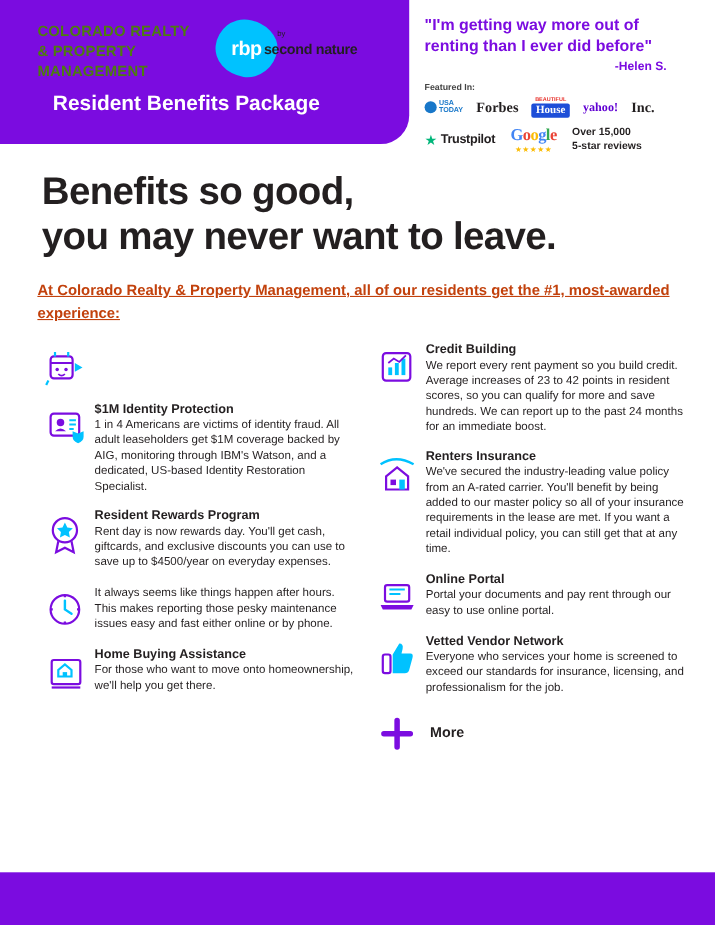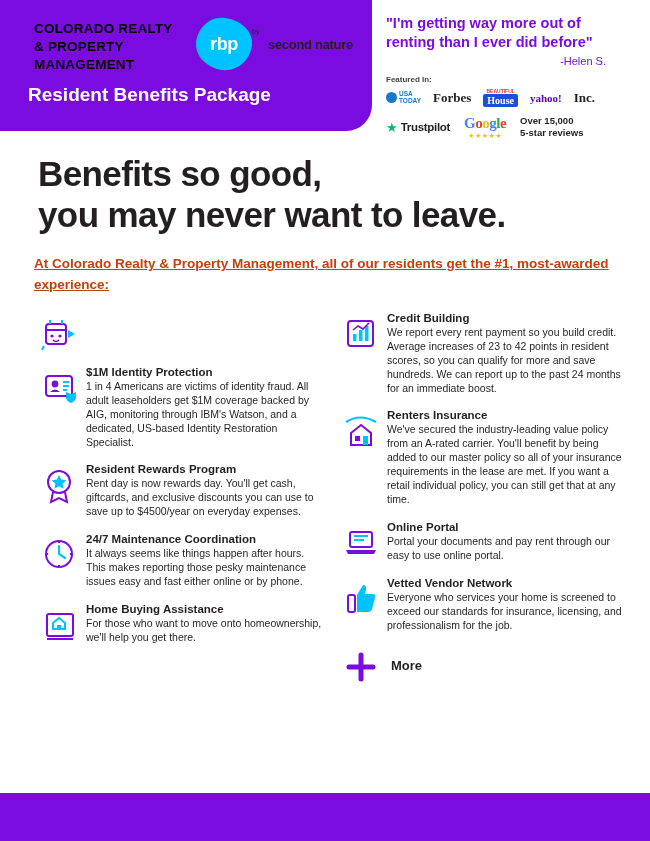--- a/index.html
+++ b/index.html
@@ -22,21 +22,21 @@
     position: absolute;
     top: 0; left: 0;
     width: 372px; height: 131px;
     background: #7b0ce0;
     border-bottom-right-radius: 26px;
   }
   .company-name {
     position: absolute;
     left: 34px; top: 20px;
     width: 180px;
-    color: #000000;
+    color: #4d7c0f;
     font-weight: bold;
     font-size: 13.5px;
     line-height: 1.35;
     letter-spacing: .2px;
   }
   .rbp-logo {
     position: absolute;
     left: 196px; top: 18px;
     width: 56px; height: 52px;
   }
@@ -57,30 +57,30 @@
     letter-spacing: -0.5px;
   }
   .sn-by {
     position: absolute;
     left: 252px; top: 28px;
     font-size: 7px;
     color: #231f20;
   }
   .sn-name {
     position: absolute;
-    left: 268px; top: 37px;
+    left: 240px; top: 37px;
     font-size: 13px;
     font-weight: bold;
     color: #231f20;
     letter-spacing: -.3px;
     text-align: right;
   }
   .rbp-title {
     position: absolute;
-    left: 28px; top: 84px;
+    left: 48px; top: 84px;
     color: #ffffff;
     font-weight: bold;
     font-size: 19px;
   }
 
   
   .testimonial {
     position: absolute;
     left: 386px; top: 14px;
     width: 246px;
@@ -88,21 +88,21 @@
   .quote {
     color: #7b0ce0;
     font-size: 14.5px;
     font-weight: bold;
     line-height: 1.3;
   }
   .quote-author {
     margin-top: 3px;
     text-align: right;
     color: #7b0ce0;
-    font-weight: normal;
+    font-weight: bold;
     font-size: 11px;
     padding-right: 26px;
   }
   .featured-label {
     margin-top: 8px;
     font-size: 8px;
     color: #444;
     font-weight: bold;
   }
   .logo-row {
@@ -331,21 +331,20 @@
 
     <div class="benefit">
       <div class="benefit-icon">
         <svg width="40" height="38" viewBox="0 0 40 38" fill="none">
           <circle cx="19" cy="19" r="13" stroke="#7b0ce0" stroke-width="2"></circle>
           <path d="M19 11 v8 l6 4" stroke="#00c2ff" stroke-width="2.2" stroke-linecap="round"></path>
           <path d="M19 6 v2 M19 30 v2 M6 19 h2 M30 19 h2" stroke="#7b0ce0" stroke-width="2"></path>
         </svg>
       </div>
       <div class="benefit-body">
-        <div class="benefit-title">24/7 Maintenance Coordination</div>
         <div class="benefit-desc">It always seems like things happen after hours. This makes reporting those pesky maintenance issues easy and fast either online or by phone.</div>
       </div>
     </div>
 
     <div class="benefit">
       <div class="benefit-icon">
         <svg width="40" height="38" viewBox="0 0 40 38" fill="none">
           <rect x="7" y="9" width="26" height="22" rx="2" stroke="#7b0ce0" stroke-width="2"></rect>
           <path d="M13 24 v-6 l6-5 6 5 v6z" stroke="#00c2ff" stroke-width="2" fill="none"></path>
           <path d="M17 24 v-4 h4 v4" fill="#00c2ff"></path>

